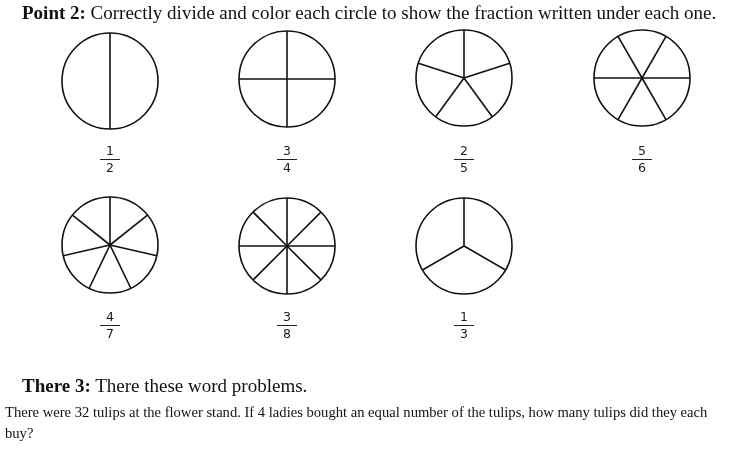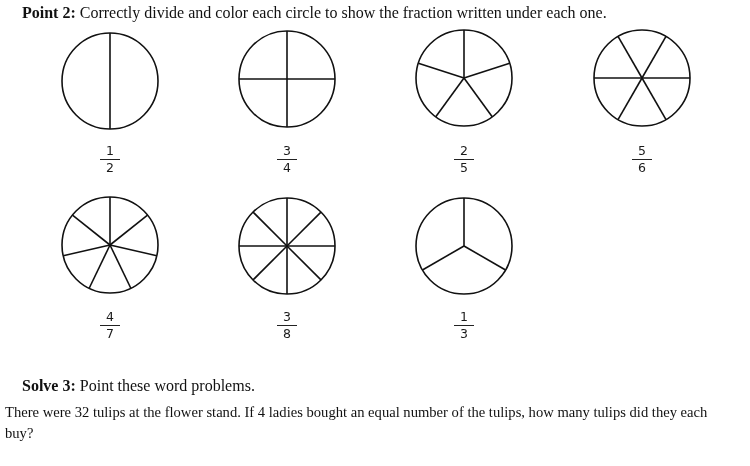--- a/index.html
+++ b/index.html
@@ -13,21 +13,21 @@
       position: relative;
       overflow: hidden;
       color: #111111;
     }
     .serif {
       font-family: "Liberation Serif", "DejaVu Serif", serif;
     }
     .heading {
       position: absolute;
       left: 22px;
-      font-size: 16px;
+      font-size: 19px;
       line-height: 18px;
       white-space: nowrap;
     }
     .heading b {
       font-weight: bold;
     }
     .circle-svg {
       position: absolute;
       left: 0;
       top: 0;
@@ -165,17 +165,17 @@
     <span class="den">8</span>
   </div>
   <div class="frac" style="left:464px; top:310px;">
     <span class="num">1</span>
     <span class="bar"></span>
     <span class="den">3</span>
   </div>
 </div>
 
 <div class="heading serif" style="top:377px;">
-  <b>Solve 3:</b>
-  <span>Point these word problems.</span>
+  <b>There 3:</b>
+  <span>There these word problems.</span>
 </div>
 
 <div class="body-text serif">There were 32 tulips at the flower stand. If 4 ladies bought an equal number of the tulips, how many tulips did they each buy?</div>
 
 </body></html>

